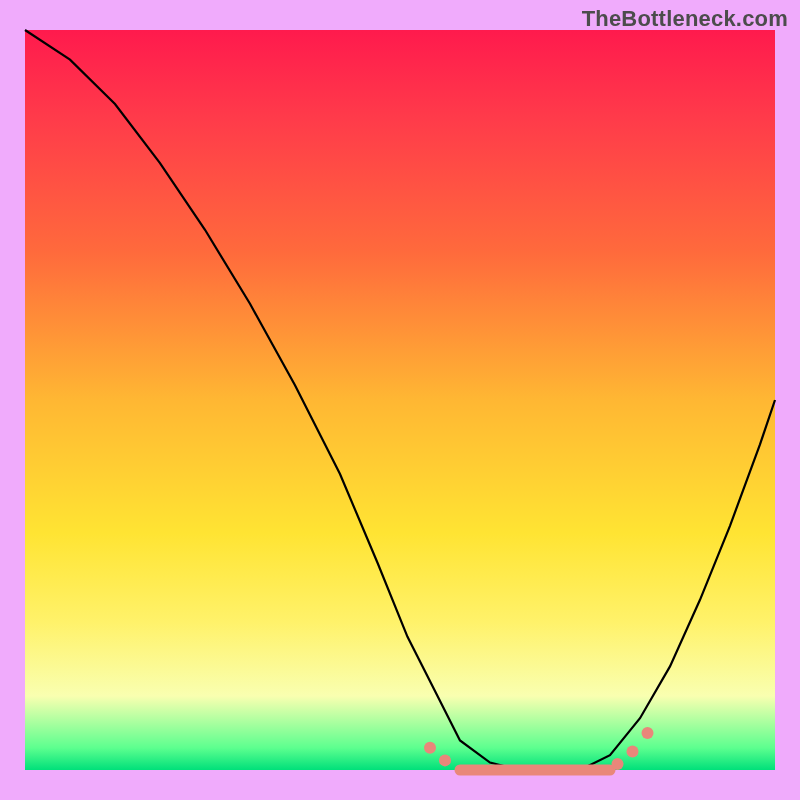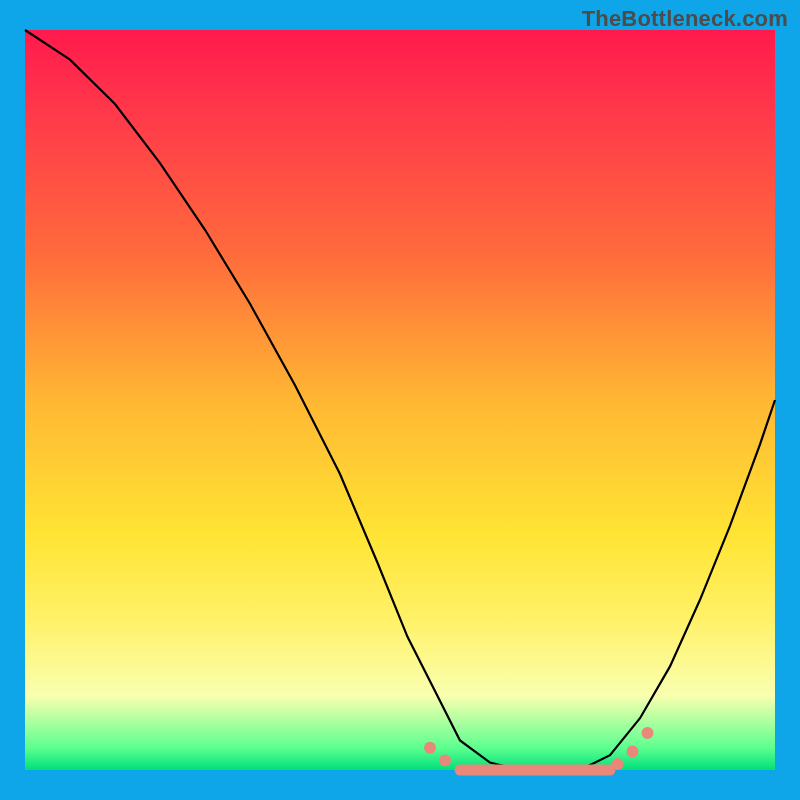--- a/index.html
+++ b/index.html
@@ -8,21 +8,21 @@
     width: 800px;
     height: 800px;
     background: #000;
     overflow: hidden;
     font-family: Arial, Helvetica, sans-serif;
   }
   .stage {
     position: relative;
     width: 800px;
     height: 800px;
-    background: #0ea5e9;
+    background: #f0abfc;
   }
   .watermark {
     position: absolute;
     top: 6px;
     right: 12px;
     color: #4c4c4c;
     font-size: 22px;
     font-weight: 600;
     letter-spacing: 0.2px;
     z-index: 10;

